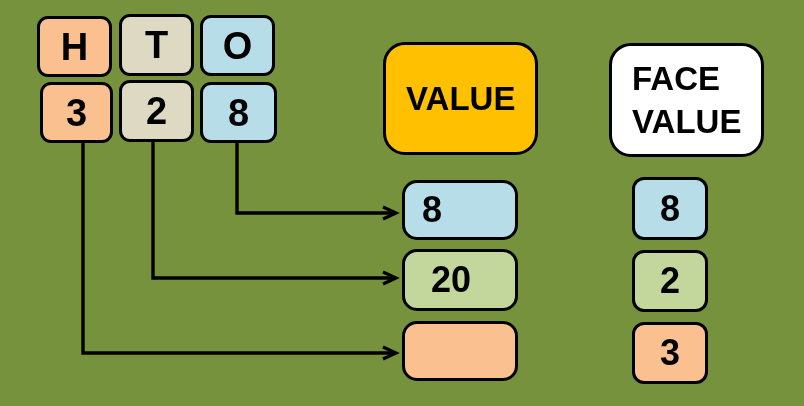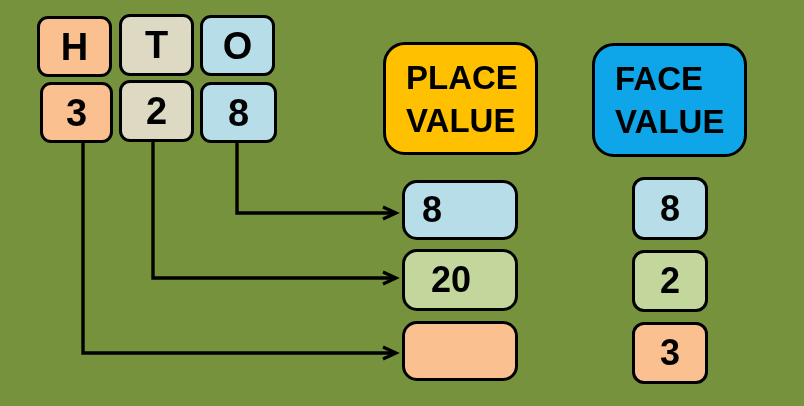--- a/index.html
+++ b/index.html
@@ -106,25 +106,24 @@
     <span class="label">3</span>
   </div>
   <div class="box cell pos-d2" style="background-color: rgb(221, 217, 195);">
     <span class="label">2</span>
   </div>
   <div class="box cell pos-d8" style="background-color: rgb(183, 222, 232);">
     <span class="label">8</span>
   </div>
 
   <div class="box header-box pos-pv-header" style="background-color: rgb(255, 192, 0);">
-    <span class="label">PLACE</span>
     <span class="label">VALUE</span>
   </div>
 
-  <div class="box header-box pos-fv-header" style="background-color: #0ea5e9;">
+  <div class="box header-box pos-fv-header" style="background-color: #ffffff; margin-left: 17px;">
     <span class="label">FACE</span>
     <span class="label">VALUE</span>
   </div>
 
   <div class="box pv-row pos-pv0" style="background-color: rgb(183, 222, 232);">
     <span class="label">8</span>
   </div>
   <div class="box pv-row pos-pv1" style="background-color: rgb(195, 214, 155);">
     <span class="label">20</span>
   </div>

